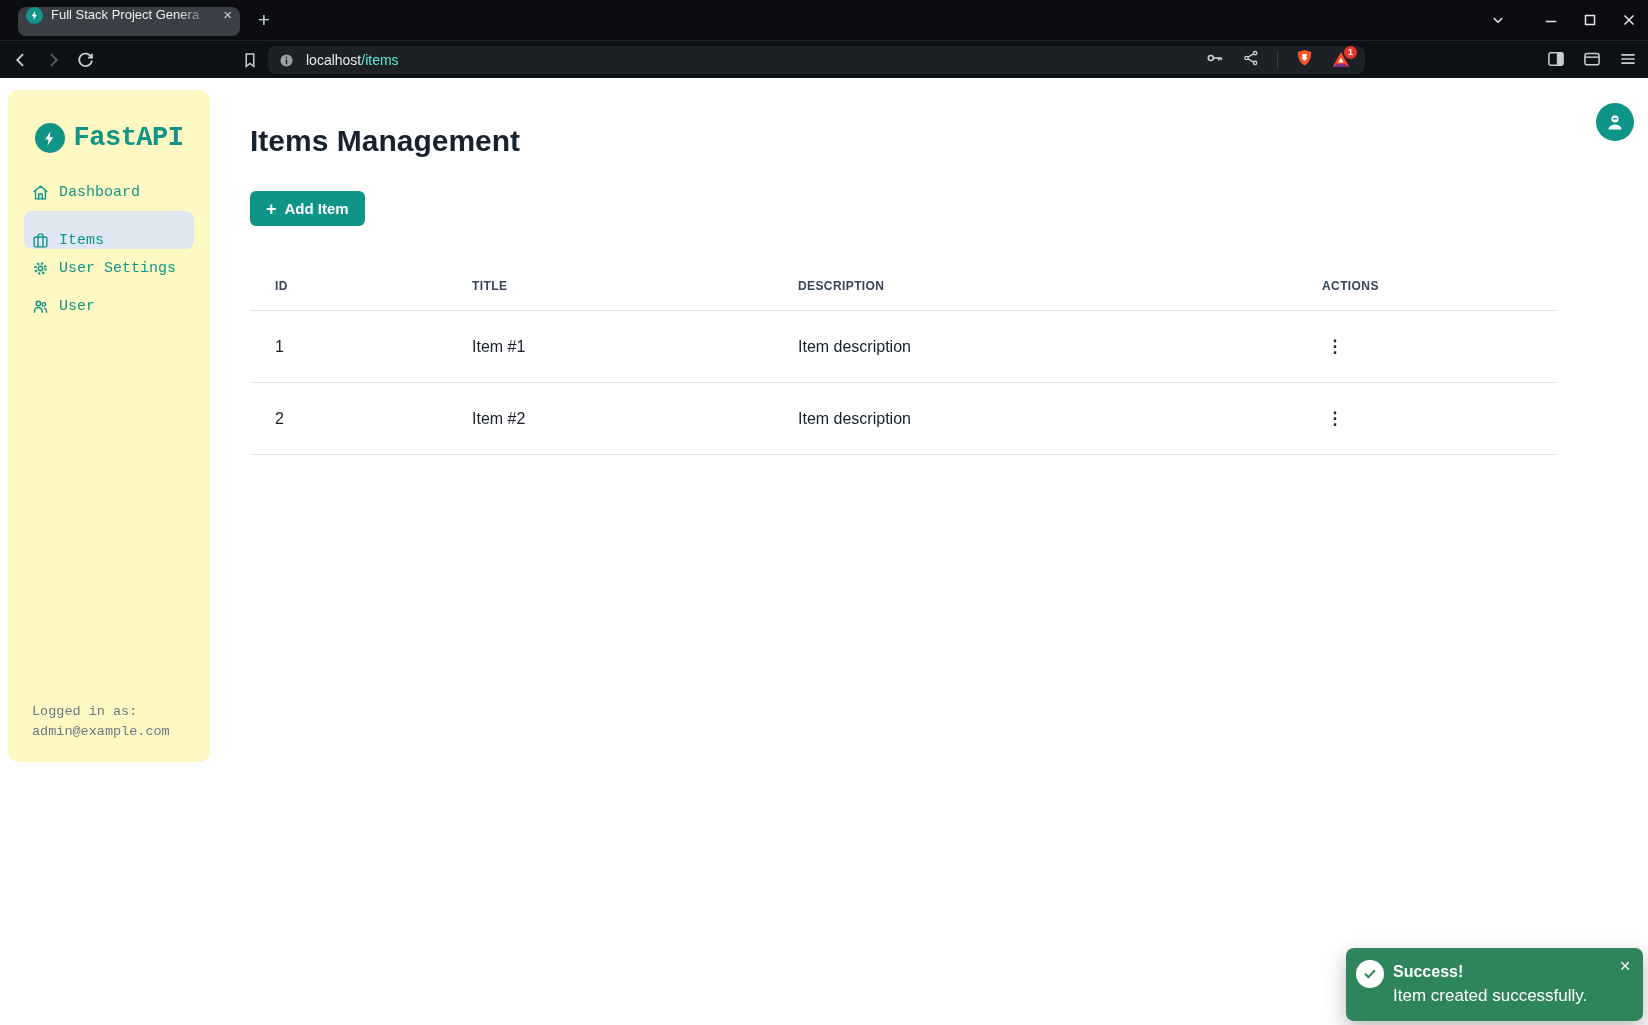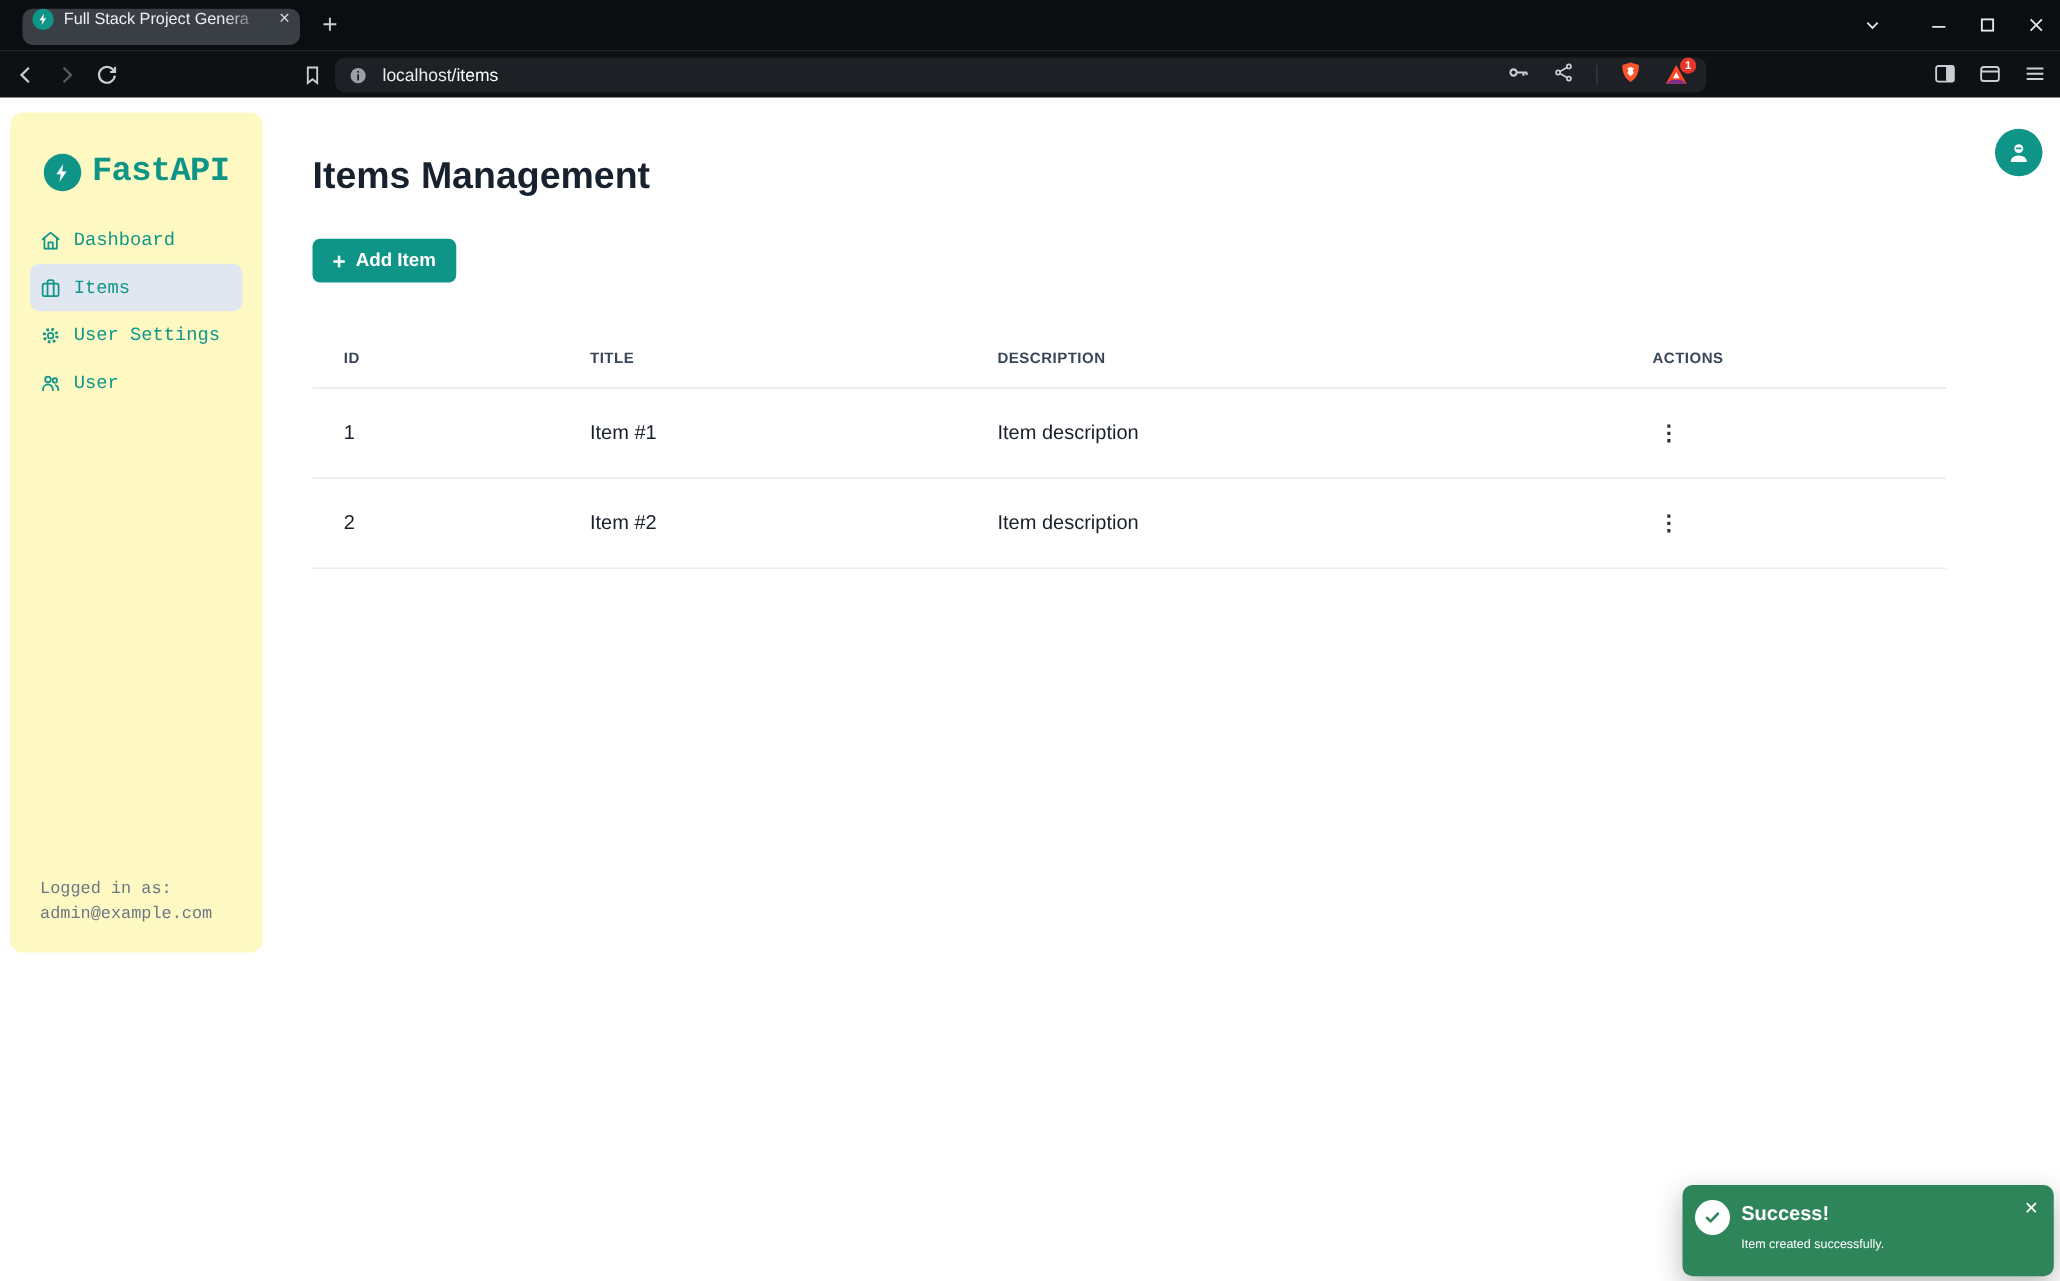--- a/index.html
+++ b/index.html
@@ -24,40 +24,40 @@
   .winbtn svg { stroke:#e2e6ea; }
   .winbtn.chev { margin-right:14px; }
 
   .toolbar { position:absolute; left:0; top:40px; width:100%; height:38px; background:#0e1114;
              border-top:1px solid #202329; }
   .navbtn { position:absolute; top:8px; width:22px; height:22px; display:grid; place-items:center; }
   .urlbar { position:absolute; left:268px; top:5px; width:1097px; height:28px; background:#1d2126;
             border-radius:8px; display:flex; align-items:center; padding:0 10px; }
   .urltext { margin-left:11px; font-size:14px; }
   .urltext .host { color:#e8eaed; }
-  .urltext .path { color:#ffffff; }
+  .urltext .path { color:#5eead4; }
   .url-icons { display:flex; align-items:center; gap:17px; margin-left:auto; padding-right:4px; }
   .vdiv { width:1px; height:16px; background:#3a3f45; }
   .rewards-wrap { position:relative; width:20px; height:20px; }
   .badge { position:absolute; right:-6px; top:-4px; min-width:13px; height:13px; background:#e6352b;
            border-radius:7px; color:#fff; font-size:9px; font-weight:bold; line-height:13px;
            text-align:center; padding:0 2px; }
   .tb-right { position:absolute; right:10px; top:8px; display:flex; align-items:center; gap:16px; }
 
   
   .sidebar { position:absolute; left:8px; top:90px; width:202px; height:672px;
              background:#fef9c3; border-radius:10px;font-family:Liberation Mono, monospace; }
   .logo { display:flex; align-items:center; justify-content:center; gap:9px; padding-top:33px; }
   .logo-badge { width:30px; height:30px; border-radius:50%; background:#0f9488;
                 display:grid; place-items:center; }
   .logo-text { font-size:27px; font-weight:600; color:#0f9488; letter-spacing:-0.5px; }
   .nav { margin-top:20px; padding:0 16px; }
   .nav-item { height:38px; display:flex; align-items:center; gap:10px; padding:0 8px;
               border-radius:8px; color:#10968a; font-size:15px; cursor:default; }
-  .nav-item.active { background:#e1e7f0; }
+  .nav-item.active { background:#e1e7f0;align-items:flex-end; }
   .nav-item svg { flex:0 0 auto; }
   .side-foot { position:absolute; left:24px; bottom:20px; font-size:13.5px; color:#6c7685;
                line-height:20px; }
 
   .avatar { position:absolute; left:1596px; top:103px; width:38px; height:38px; border-radius:50%;
             background:#0f9488; display:grid; place-items:center; border:none; }
 
   .page-title { position:absolute; left:250px; top:124px; font-size:30px; font-weight:bold;
                 color:#18222f; }
   .add-btn { position:absolute; left:250px; top:191px; height:35px; padding:0 16px;
@@ -75,21 +75,21 @@
   .kebab { width:26px; height:26px; border:none; background:transparent; color:#222b36;
            font-size:17px; font-weight:bold; line-height:26px; text-align:center; padding:0; }
 
   
   .toast { position:absolute; left:1346px; top:948px; width:297px; height:73px; background:#2f855a;
            border-radius:8px; box-shadow:0 8px 22px rgba(0,0,0,0.28); color:#fff; }
   .toast-check { position:absolute; left:10px; top:12px; width:28px; height:28px; background:#fff;
                  border-radius:50%; display:grid; place-items:center; }
   .toast-body { position:absolute; left:47px; top:11px; }
   .toast-title { font-size:16px; font-weight:bold; line-height:25px; }
-  .toast-msg { font-size:10px; line-height:24px; }
+  .toast-msg { font-size:17px; line-height:24px; }
   .toast-close { position:absolute; right:8px; top:8px; width:20px; height:20px; border:none;
                  background:transparent; color:#fff; font-size:14px; line-height:20px; padding:0; }
 </style>
 </head>
 <body>
 
 <div class="stage">
 
   <div class="tabstrip">
     <div class="tab">

